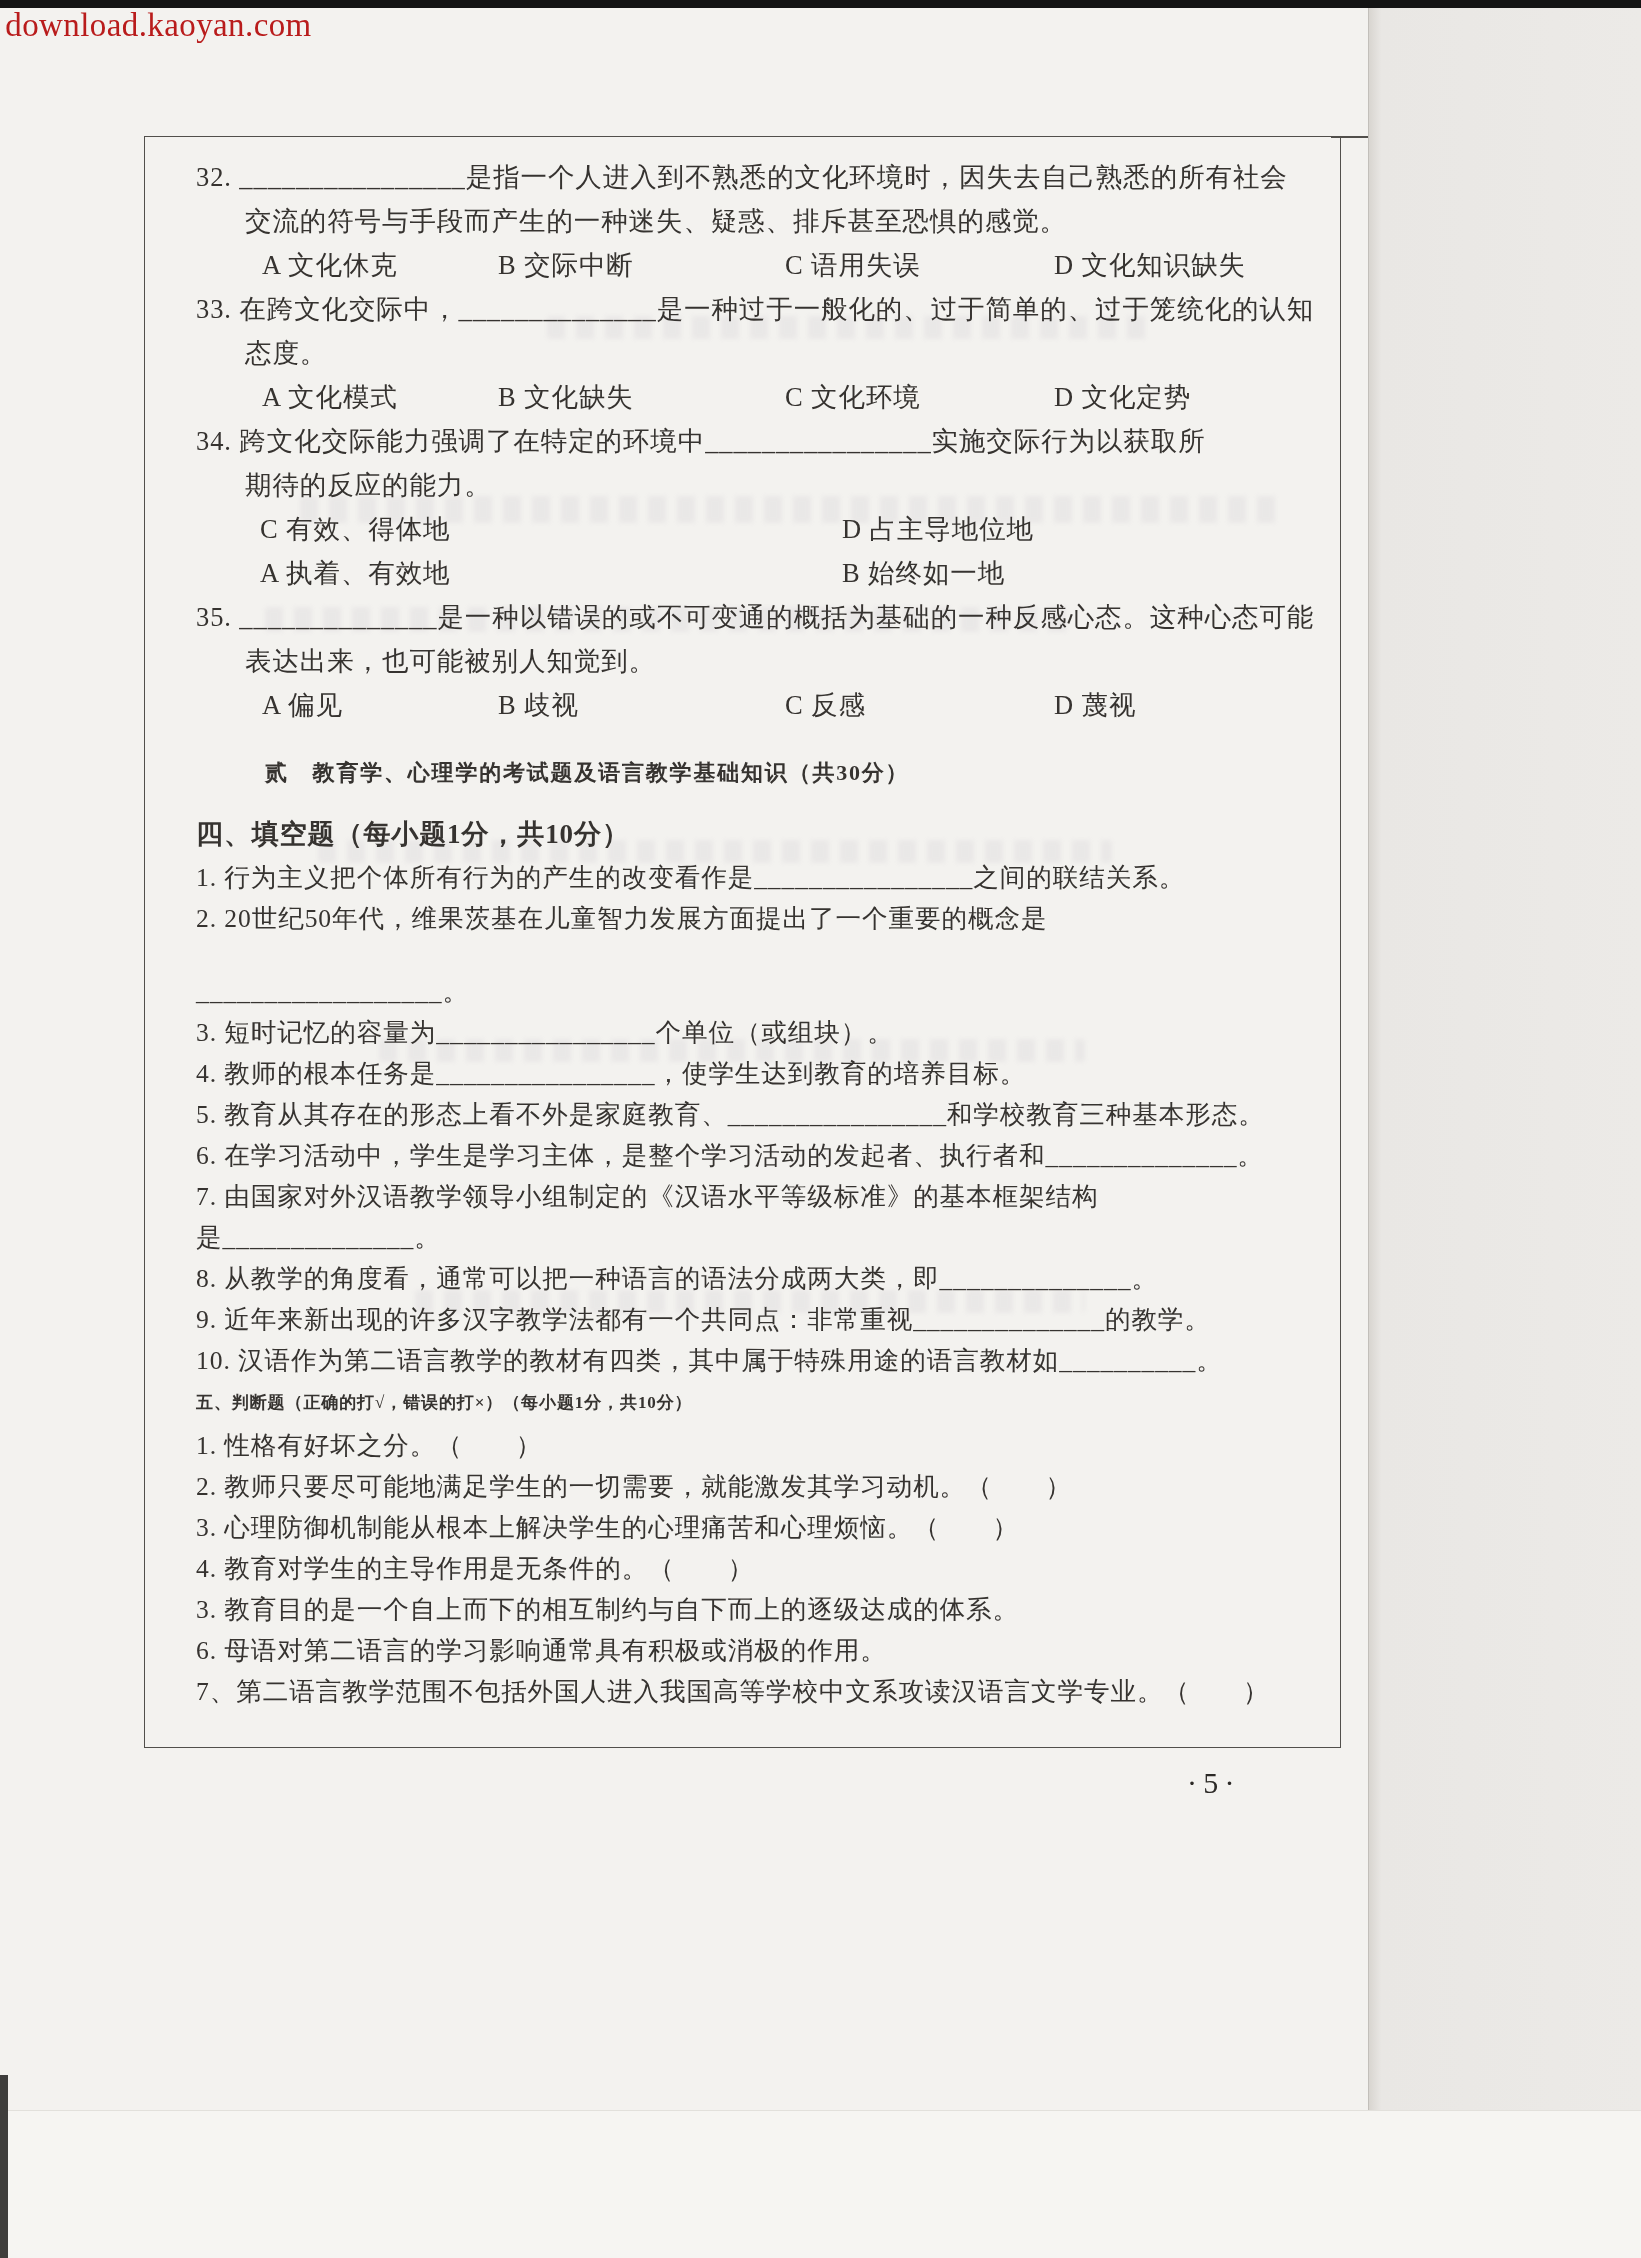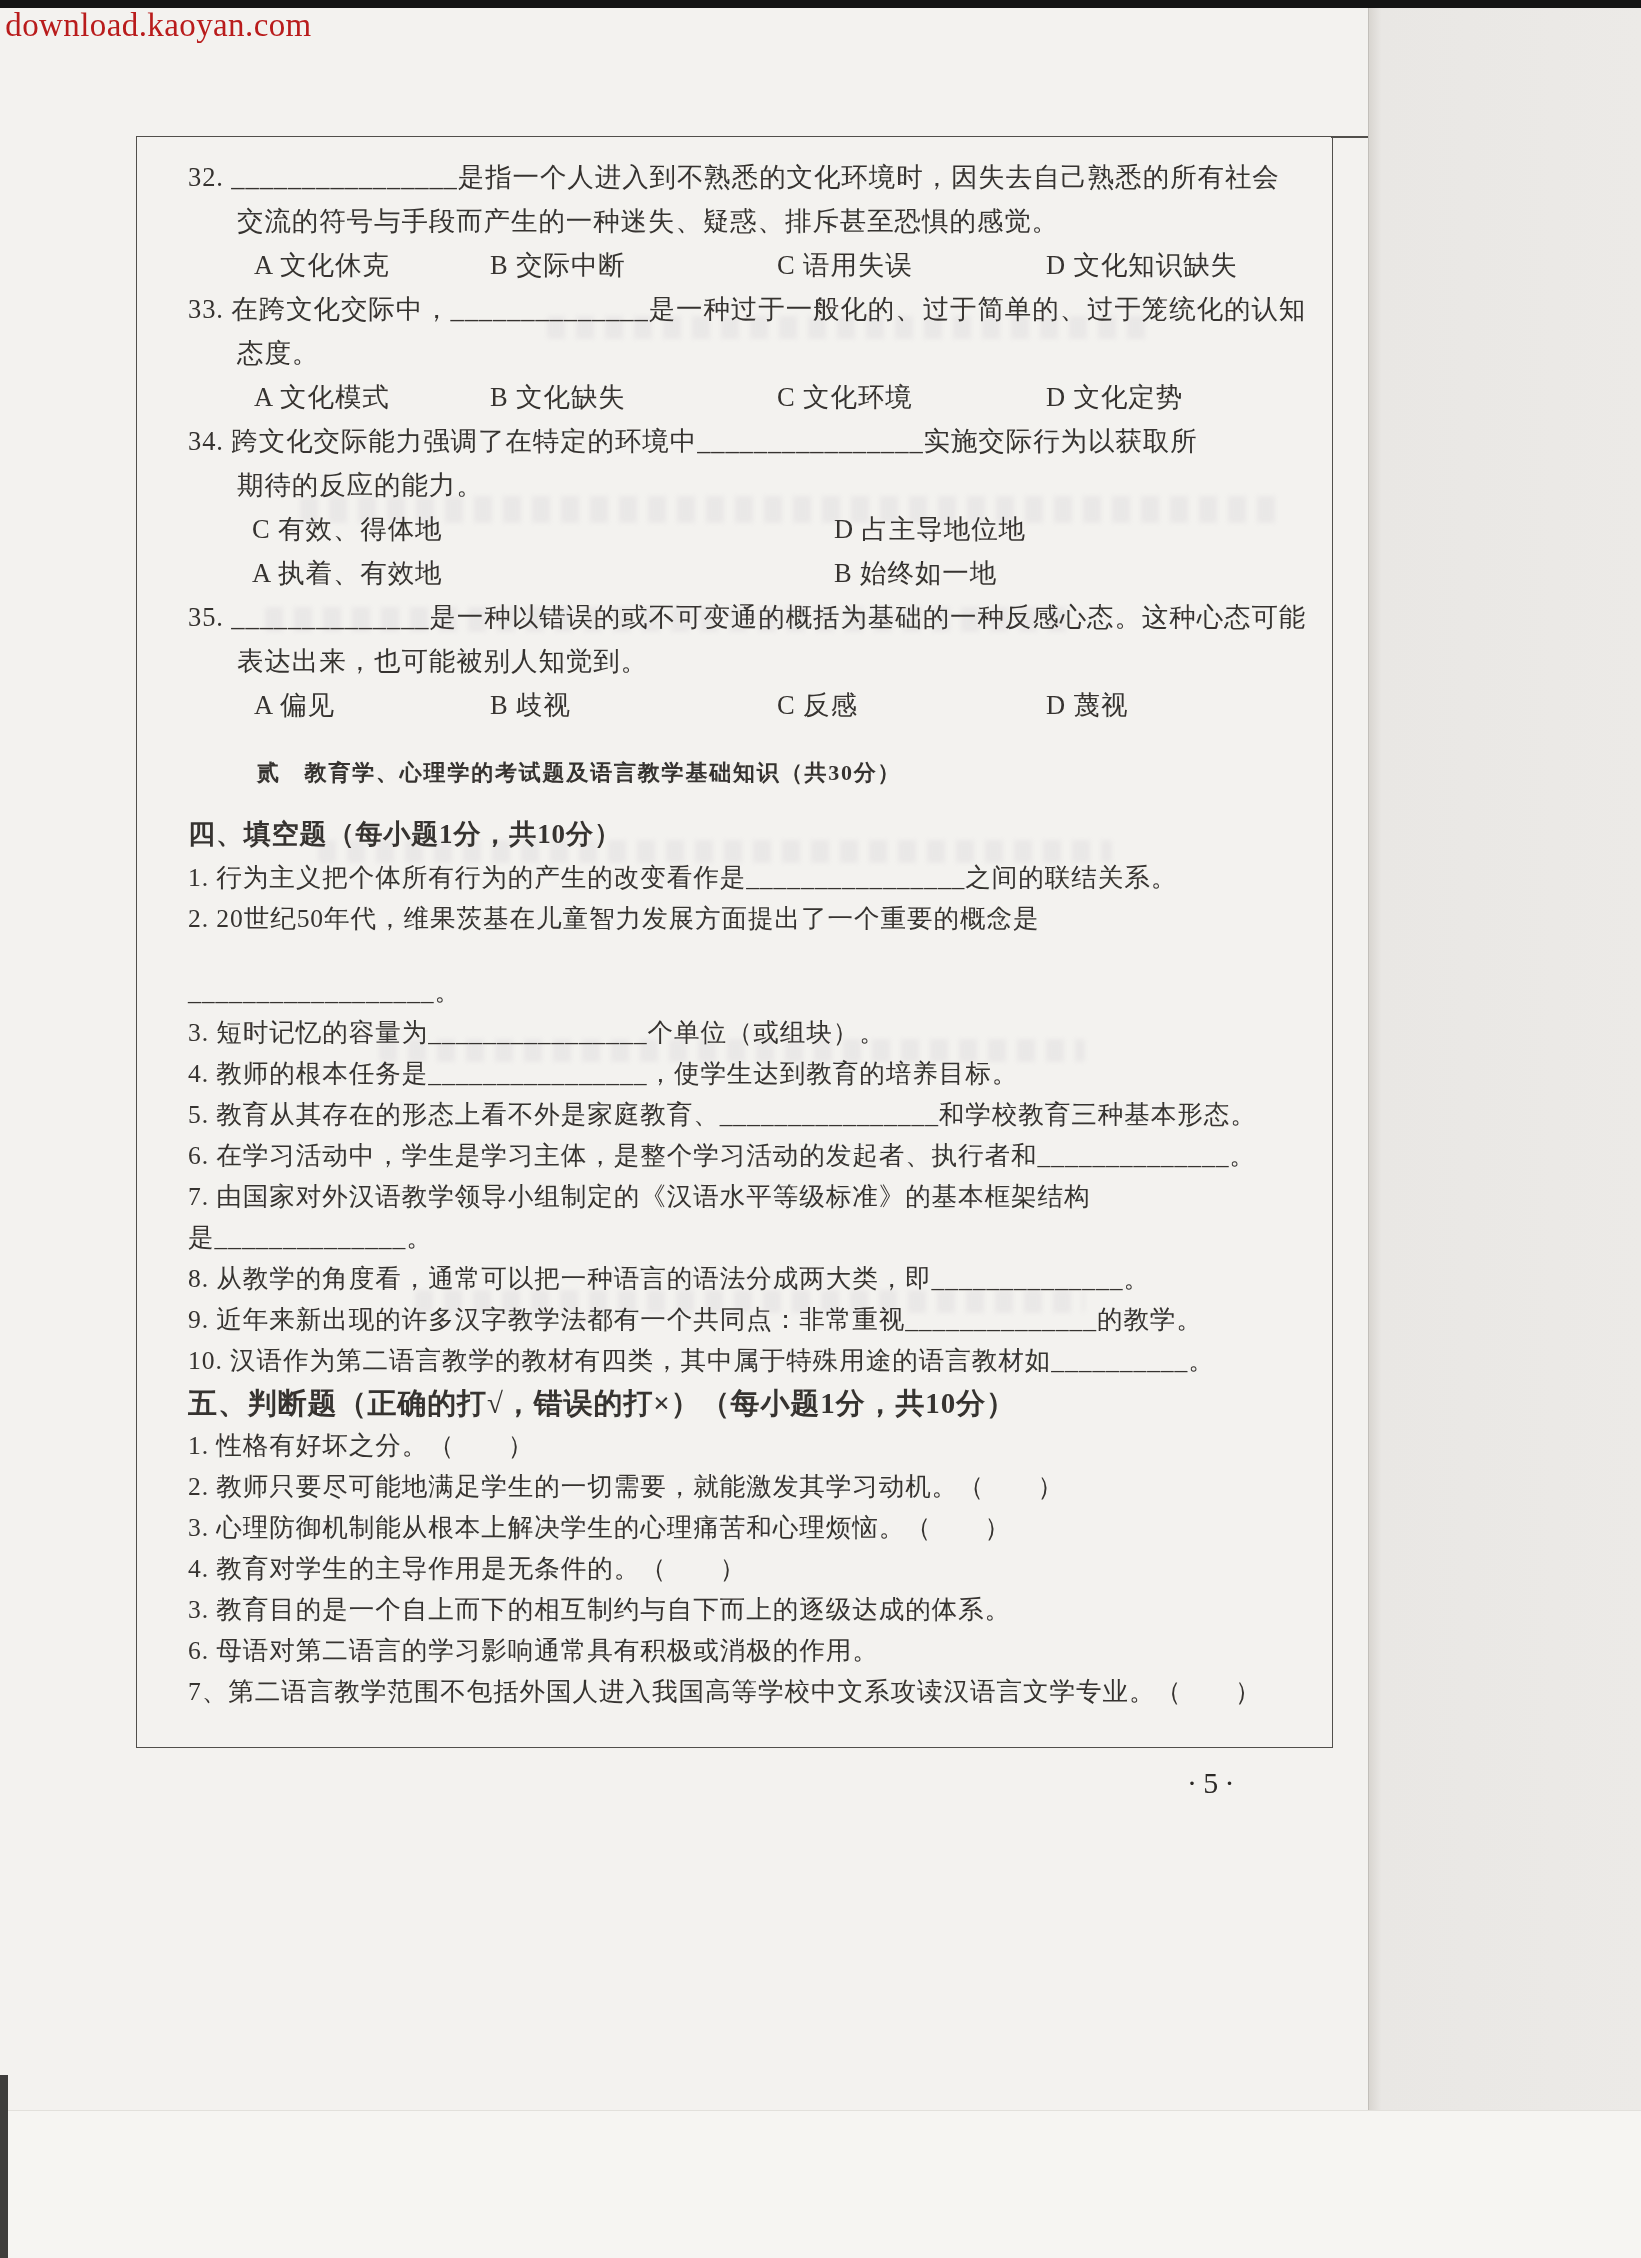--- a/index.html
+++ b/index.html
@@ -27,21 +27,21 @@
   .left-dark { position: absolute; left: 0; top: 2075px; width: 8px; height: 184px; background: #3f3e3c; }
 
   .watermark {
     position: absolute; left: 5.3px; top: 7px;
     font-size: 33px; color: #b91c1c; text-decoration: none;
     letter-spacing: 0.4px;
   }
 
   
   .frame {
-    position: absolute; left: 136px; top: 136px;
+    position: absolute; left: 144px; top: 136px;
     width: 1197px; height: 1612px;
     border: 1.8px solid #514f4b;
     box-sizing: border-box;
     padding: 17.6px 17.6px 0 51px;
   }
   .frame-ext { position: absolute; left: 1331px; top: 136px; width: 37px; height: 1.8px; background: #514f4b; }
 
   
   .ln   { line-height: 44px; font-size: 26.5px; letter-spacing: 0.9px; white-space: nowrap; }
   .cont { padding-left: 49px; }
@@ -53,21 +53,21 @@
   .optrow2 .o1 { width: 582px; }
 
   .part2 {
     margin-top: 19.4px;
     font-size: 22px; font-weight: bold; line-height: 53px;
     letter-spacing: 1.8px; padding-left: 69px; white-space: nowrap;
   }
   .sec { margin-top: 12.4px; font-weight: bold; font-size: 27px; line-height: 46px; letter-spacing: 0.9px; white-space: nowrap; }
   .ln2 { line-height: 41px; font-size: 25.6px; letter-spacing: 0.9px; white-space: nowrap; }
   .gap-top { margin-top: 32px; }
-  .sec2 { font-weight: bold; font-size: 29px; line-height: 44px; letter-spacing: 0.9px; white-space: nowrap; }
+  .sec2 { font-weight: bold; font-size: 17px; line-height: 44px; letter-spacing: 0.9px; white-space: nowrap; }
 
   .pageno { position: absolute; left: 1187px; top: 1766px; font-size: 30px; letter-spacing: 6.2px; color: #2b2926; }
 
   
   .bleed {
     position: absolute; filter: blur(2.6px); opacity: .38; border-radius: 3.5px;
     background: repeating-linear-gradient(90deg, rgba(148,140,158,.26) 0 17.6px, rgba(148,140,158,0) 17.6px 29px);
     pointer-events: none;
   }
 </style>

